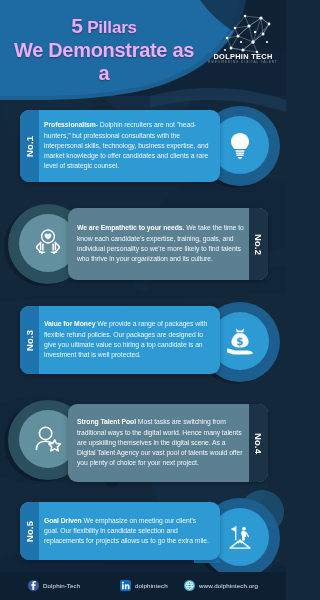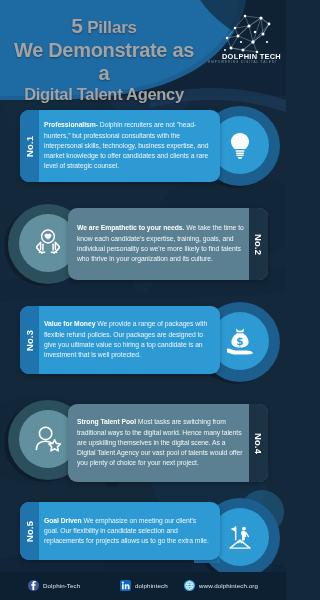--- a/index.html
+++ b/index.html
@@ -12,34 +12,34 @@
   .poster{position:relative;width:286px;height:600px;overflow:hidden;background:#14283c;}
 
   
   .bg{position:absolute;inset:0;overflow:hidden;}
   .bg svg{display:block;width:286px;height:600px;}
 
   
   .header{position:absolute;left:0;top:0;width:286px;height:92px;z-index:5;}
   .hdr-title{
     position:absolute;left:8px;top:14px;width:192px;
-    text-align:center;color:#a3a3a3;
+    text-align:center;color:#f0abfc;
     font-weight:bold;line-height:1.17;
     text-shadow:0 1px 2px rgba(0,0,0,.35);
   }
   .hdr-l1{font-size:17px;letter-spacing:-.2px;}
   .hdr-l1 .num{font-size:21px;}
   .hdr-l2{font-size:20px;letter-spacing:-.3px;}
   .hdr-l3{font-size:16.5px;letter-spacing:-.3px;}
 
   
   .logo{position:absolute;left:205px;top:8px;width:76px;height:62px;}
   .logo svg{display:block;}
   .logo-name{
-    position:absolute;left:205px;top:52px;width:76px;text-align:right;
+    position:absolute;left:205px;top:52px;width:76px;text-align:center;
     color:#ffffff;font-size:7.4px;font-weight:bold;letter-spacing:.3px;
   }
   .logo-tag{
     position:absolute;left:205px;top:60px;width:76px;text-align:center;
     color:#7b93ab;font-size:3.1px;letter-spacing:.9px;
   }
 
   
   .row{position:absolute;left:0;width:286px;z-index:4;}
   .row-1{top:98px;height:96px;}
@@ -148,21 +148,20 @@
       <path d="M150,96 C196,84 246,86 286,100 L286,112 C244,98 194,96 150,108 Z" fill="#1b3a57" opacity=".7"></path>
       <path d="M0,560 C60,540 160,548 286,566 L286,600 L0,600 Z" fill="#102539" opacity=".85"></path>
       <path d="M0,282 C70,268 150,282 286,266 L286,292 C160,304 70,292 0,302 Z" fill="#102538" opacity=".6"></path>
     </svg>
   </div>
 
   <div class="header">
     <div class="hdr-title">
       <div class="hdr-l1"><span class="num">5</span> <span>Pillars</span></div>
       <div class="hdr-l2">We Demonstrate as a</div>
-      <div class="hdr-l3">Digital Talent Agency</div>
     </div>
 
     <div class="logo">
       <svg viewBox="0 0 76 56" xmlns="http://www.w3.org/2000/svg">
         <g stroke="#9fc4dd" stroke-width=".45" opacity=".85">
           <path d="M26,40 L33,28 L44,18 L56,10 L64,16 L58,26 L48,34 L38,42 Z" fill="none"></path>
           <path d="M33,28 L44,18 M44,18 L48,34 M33,28 L48,34 M56,10 L48,34 M26,40 L38,42 M64,16 L48,34"></path>
           <path d="M30,20 L44,18 M30,20 L33,28 M56,10 L44,18 M64,16 L56,10"></path>
           <path d="M22,30 L26,40 M22,30 L33,28 M22,30 L30,20"></path>
           <path d="M38,42 L48,34 M52,44 L48,34 M52,44 L38,42"></path>

